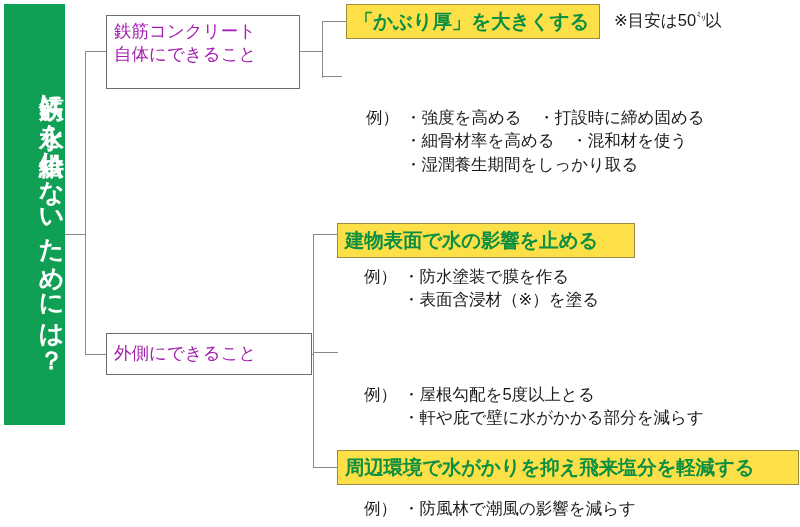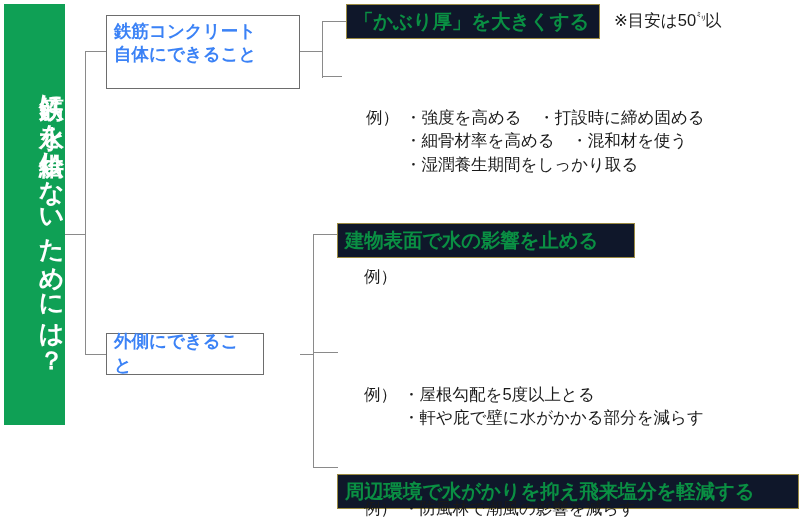--- a/index.html
+++ b/index.html
@@ -40,65 +40,64 @@
     justify-content: center;
     padding-top: 6px;
     box-sizing: border-box;
   }
 
   
   .node-box {
     position: absolute;
     border: 1.4px solid #6d6d6d;
     background: #ffffff;
-    color: #3b82f6;
+    color: #a21caf;
     font-size: 17.5px;
     line-height: 1.32;
     text-align: left;
     padding: 4px 7px 5px 7px;
     box-sizing: border-box;
     white-space: pre-line;
-    font-weight: bold;
   }
   #node-rc {
     left: 106px;
     top: 15px;
     width: 194px;
     height: 74px;
   }
   #node-outside {
     left: 106px;
     top: 333px;
-    width: 158px;
+    width: 206px;
     height: 42px;
     display: flex;
     align-items: center;
   }
 
   
   .leaf-box {
     position: absolute;
-    background: #0f172a;
+    background: #fde047;
     border: 1.6px solid #9a8a42;
     color: #0a8f43;
     font-weight: bold;
     font-size: 19.5px;
     line-height: 1;
     padding: 0 7px;
     box-sizing: border-box;
     display: flex;
     align-items: center;
     white-space: nowrap;
     letter-spacing: -0.2px;
   }
   #leaf-kaburi   { left: 346px; top: 4px;   width: 254px; height: 35px; }
   #leaf-mitsudo  { left: 341px; top: 58px;  width: 458px; height: 35px; }
   #leaf-hyomen   { left: 337px; top: 223px; width: 298px; height: 35px; }
   #leaf-katachi  { left: 337px; top: 335px; width: 384px; height: 35px; }
-  #leaf-shuhen   { left: 337px; top: 450px; width: 462px; height: 35px; margin-top: 24px; }
+  #leaf-shuhen   { left: 337px; top: 450px; width: 462px; height: 35px; }
 
   
   .note {
     position: absolute;
     font-size: 16.5px;
     color: #1a1a1a;
     white-space: nowrap;
     text-align: center;
   }
   #note-kaburi { left: 614px; top: 10px; }
@@ -178,20 +177,22 @@
     <span class="ex-label">例）</span>
     <span class="ex-lines">・強度を高める　・打設時に締め固める
 ・細骨材率を高める　・混和材を使う
 ・湿潤養生期間をしっかり取る</span>
   </div>
 
   <div class="leaf-box" id="leaf-hyomen">建物表面で水の影響を止める</div>
 
   <div class="examples" id="ex-hyomen">
     <span class="ex-label">例）</span>
+    <span class="ex-lines">・防水塗装で膜を作る
+・表面含浸材（※）を塗る</span>
   </div>
 
 
   <div class="examples" id="ex-katachi">
     <span class="ex-label">例）</span>
     <span class="ex-lines">・屋根勾配を5度以上とる
 ・軒や庇で壁に水がかかる部分を減らす</span>
   </div>
 
   <div class="leaf-box" id="leaf-shuhen">周辺環境で水がかりを抑え飛来塩分を軽減する</div>

